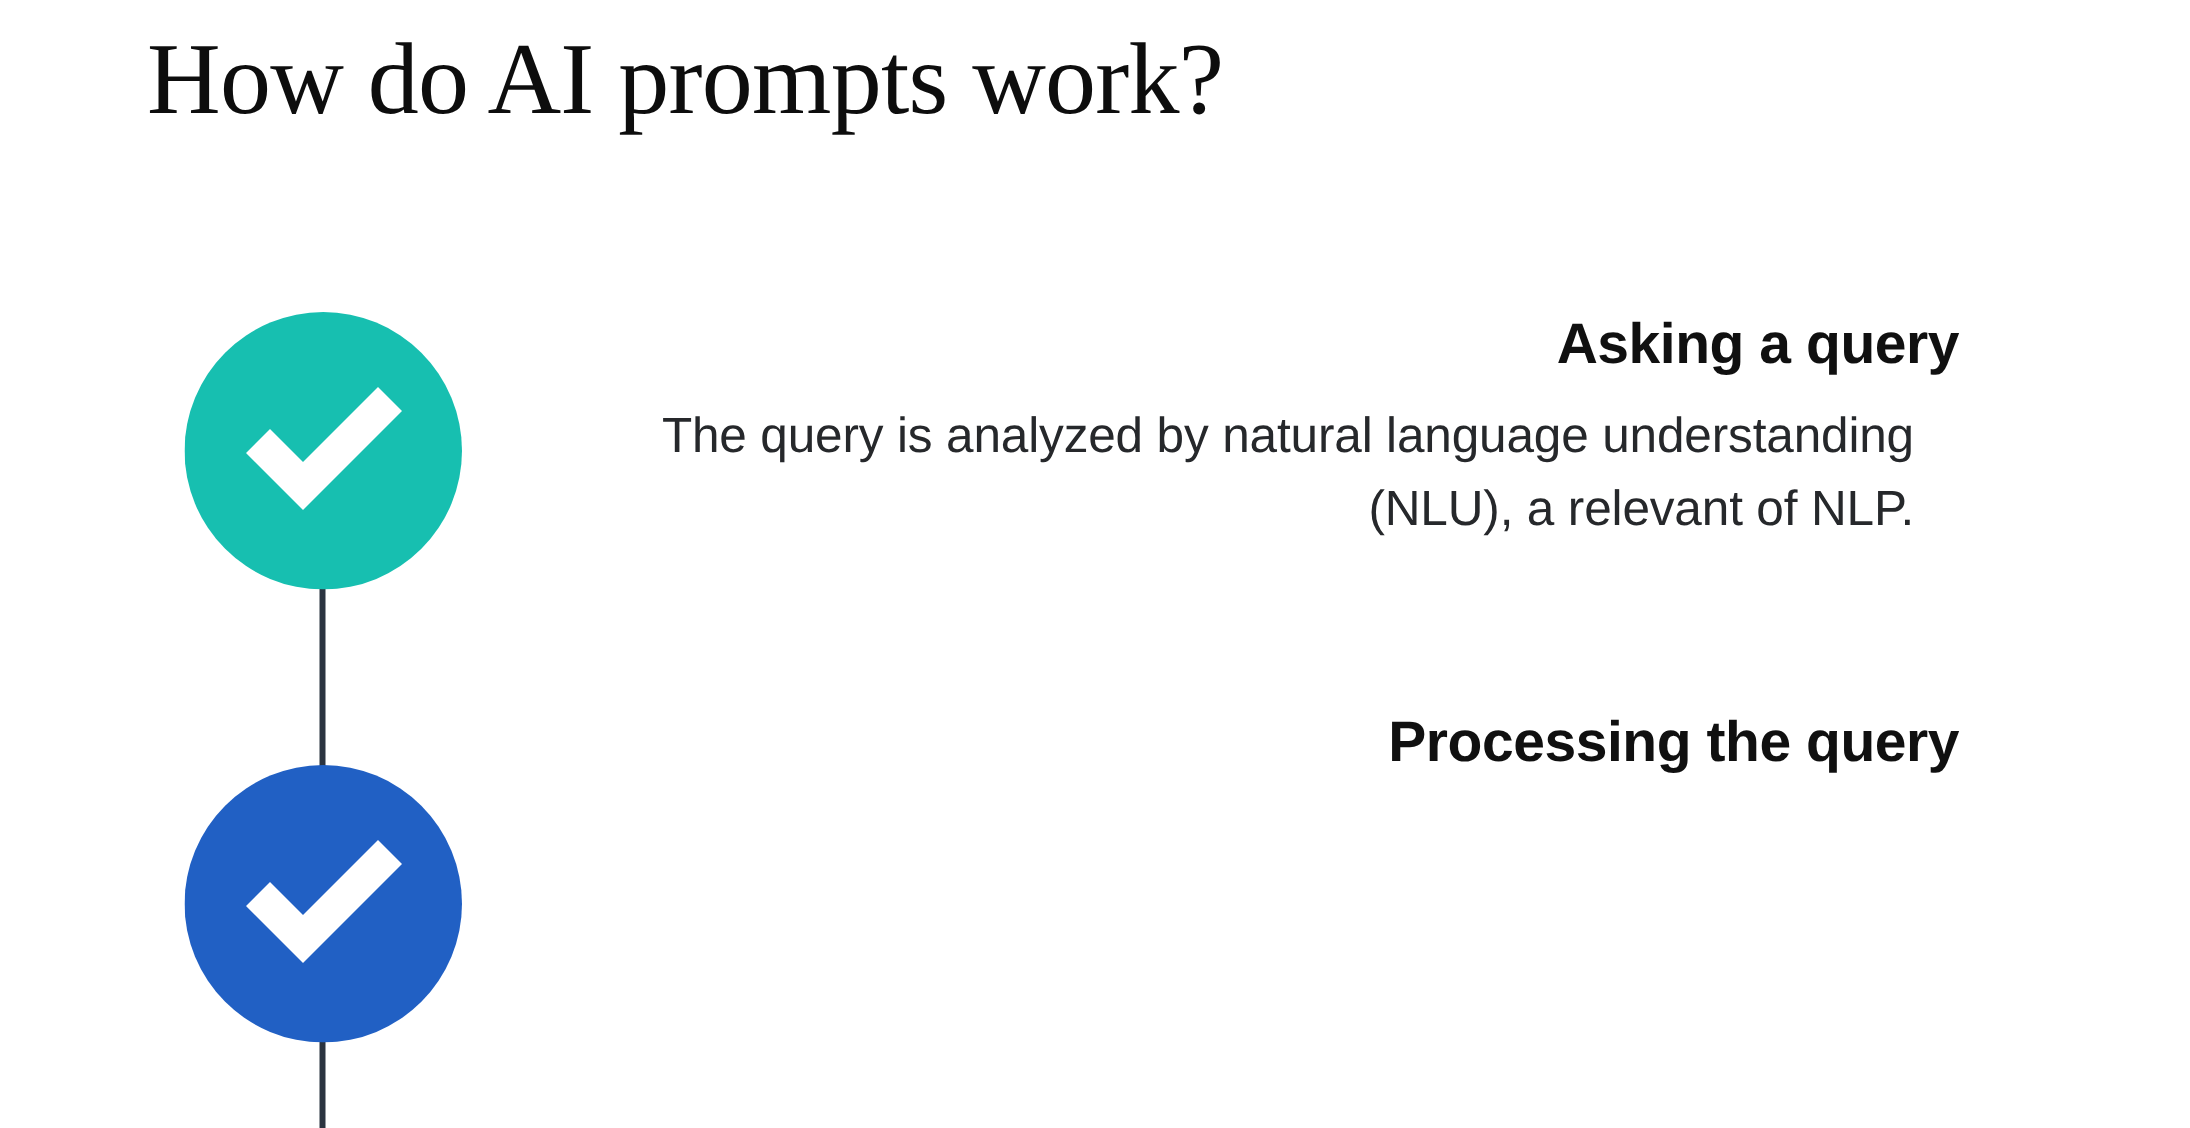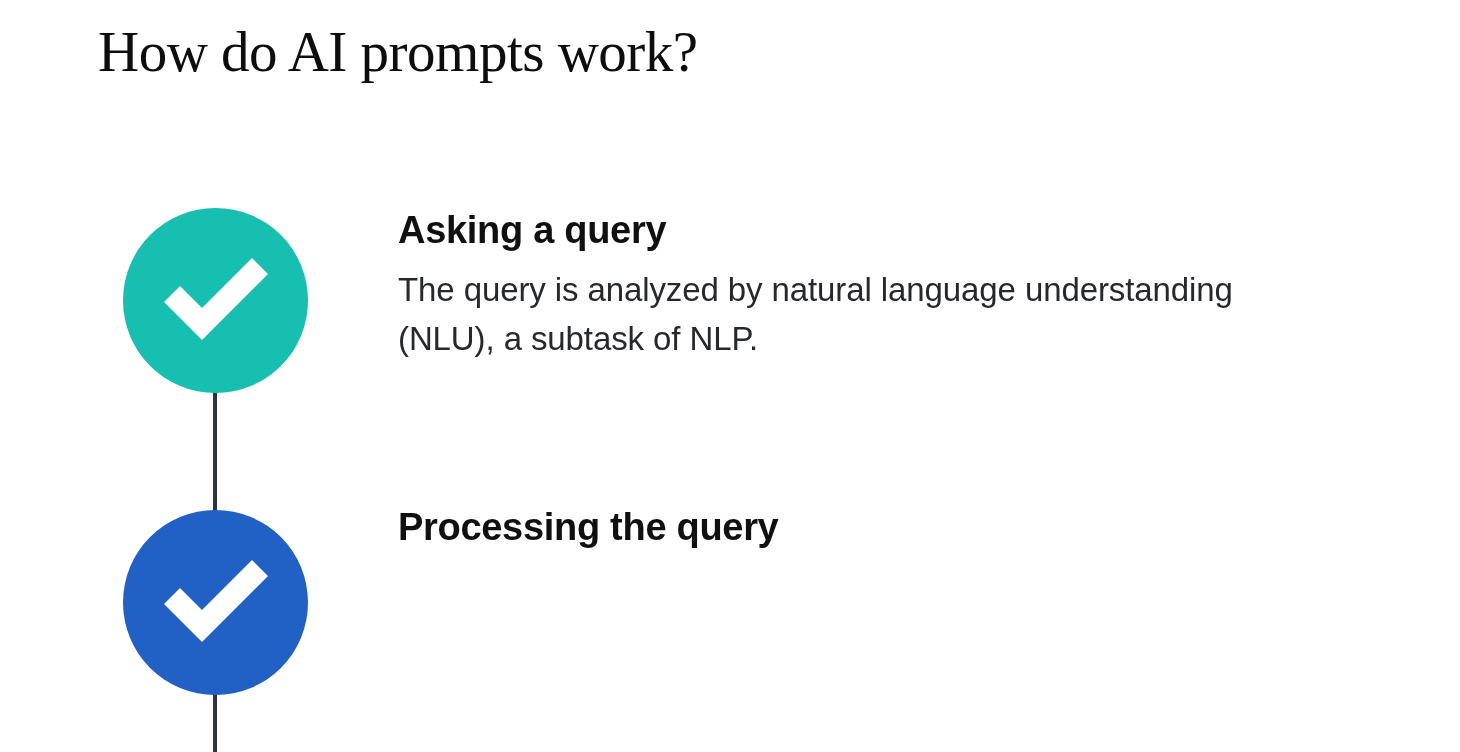--- a/index.html
+++ b/index.html
@@ -21,21 +21,21 @@
     height: 752px;
     background: #ffffff;
   }
 
   
   #page-title {
     position: absolute;
     left: 98px;
     top: 2px;
     font-family: "Liberation Serif", "DejaVu Serif", serif;
-    font-size: 57px;
+    font-size: 68px;
     line-height: 100px;
     font-weight: 400;
     color: #0d0d0d;
     letter-spacing: -0.5px;
     white-space: nowrap;
   }
 
   
   #timeline {
     position: absolute;
@@ -68,25 +68,26 @@
     position: absolute;
     left: 0; top: 0;
     width: 185px;
     height: 185px;
     display: block;
   }
 
   
   .step-text {
     position: absolute;
-    left: 398px;
+    left: 416px;
     width: 890px;
+    text-align: right;
   }
   #step-text-1 { top: 207px; }
-  #step-text-2 { top: 472px; margin-top: 32px; }
+  #step-text-2 { top: 472px; }
 
   .step-heading {
     font-family: "Liberation Sans", sans-serif;
     font-size: 38px;
     line-height: 46px;
     font-weight: bold;
     color: #101010;
     letter-spacing: -0.3px;
     margin: 0 0 12px 0;
   }
@@ -126,20 +127,20 @@
     <div id="step-marker-2" class="step-marker">
       <svg class="check-svg" viewBox="0 0 185 185" aria-hidden="true">
         <circle id="marker-circle-2" cx="92.5" cy="92.5" r="92.5" fill="#2160c4"></circle>
         <path id="marker-check-2" d="M41 94 L57 78 L79 100 L129 50 L145 66 L79 132 Z" fill="#ffffff"></path>
       </svg>
     </div>
   </div>
 
   <div id="step-text-1" class="step-text">
     <div class="step-heading" style="color: rgb(16, 16, 16);">Asking a query</div>
-    <div class="step-body" style="color: rgb(38, 40, 43);">The query is analyzed by natural language understanding (NLU), a subtask of NLP.</div>
+    <div class="step-body" style="color: rgb(38, 40, 43);">The query is analyzed by natural language understanding (NLU), a relevant of NLP.</div>
   </div>
 
   <div id="step-text-2" class="step-text">
     <div class="step-heading" style="color: rgb(16, 16, 16);">Processing the query</div>
   </div>
 
 </div>
 
 </body></html>

